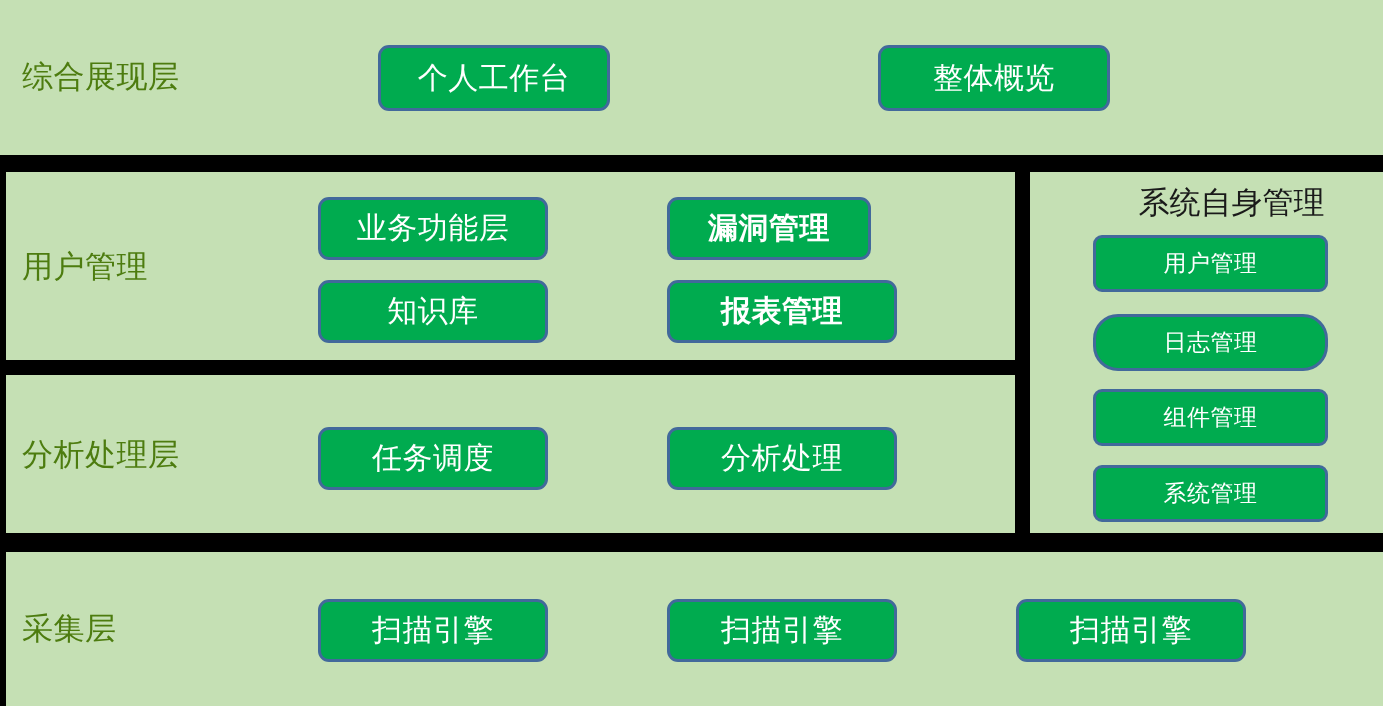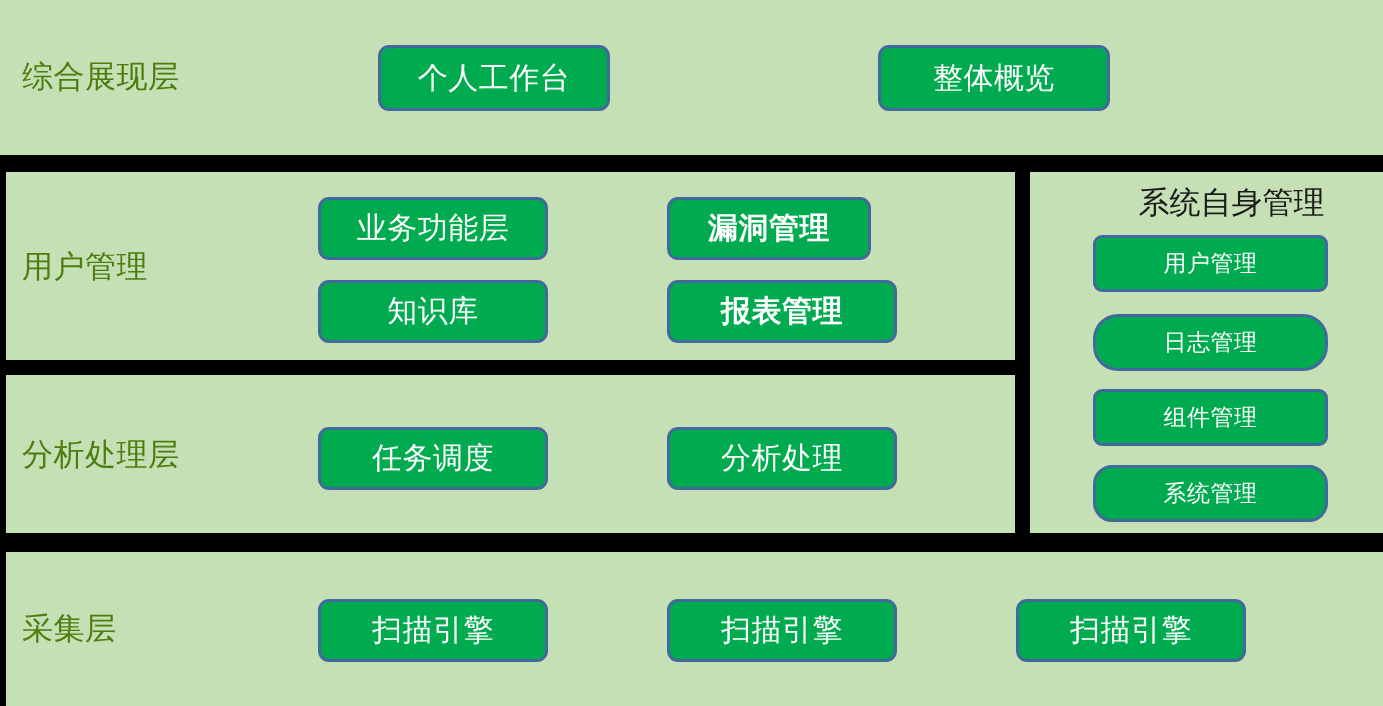--- a/index.html
+++ b/index.html
@@ -105,21 +105,21 @@
   <div class="panel" style="left:1030px; top:172px; width:353px; height:361px;"></div>
 
   <div class="group-title" style="left:1030px; top:187px; width:353px;padding-left:25px;">系统自身管理</div>
 
   <div class="btn small" style="left:1093px; top:235px; width:235px; height:57px;">用户管理</div>
 
   <div class="btn small" style="left:1093px; top:314px; width:235px; height:57px;border-radius:25px;">日志管理</div>
 
   <div class="btn small" style="left:1093px; top:389px; width:235px; height:57px;">组件管理</div>
 
-  <div class="btn small" style="left:1093px; top:465px; width:235px; height:57px;border-radius:19px;">系统管理</div>
+  <div class="btn small" style="left:1093px; top:465px; width:235px; height:57px;">系统管理</div>
 
   <div class="panel" style="left:6px; top:552px; width:1377px; height:154px;"></div>
 
   <div class="layer-label" style="left:22px; top:613px;">采集层</div>
 
   <div class="btn" style="left:318px; top:599px; width:230px; height:63px;">扫描引擎</div>
 
   <div class="btn" style="left:667px; top:599px; width:230px; height:63px;">扫描引擎</div>
 
   <div class="btn" style="left:1016px; top:599px; width:230px; height:63px;">扫描引擎</div>

